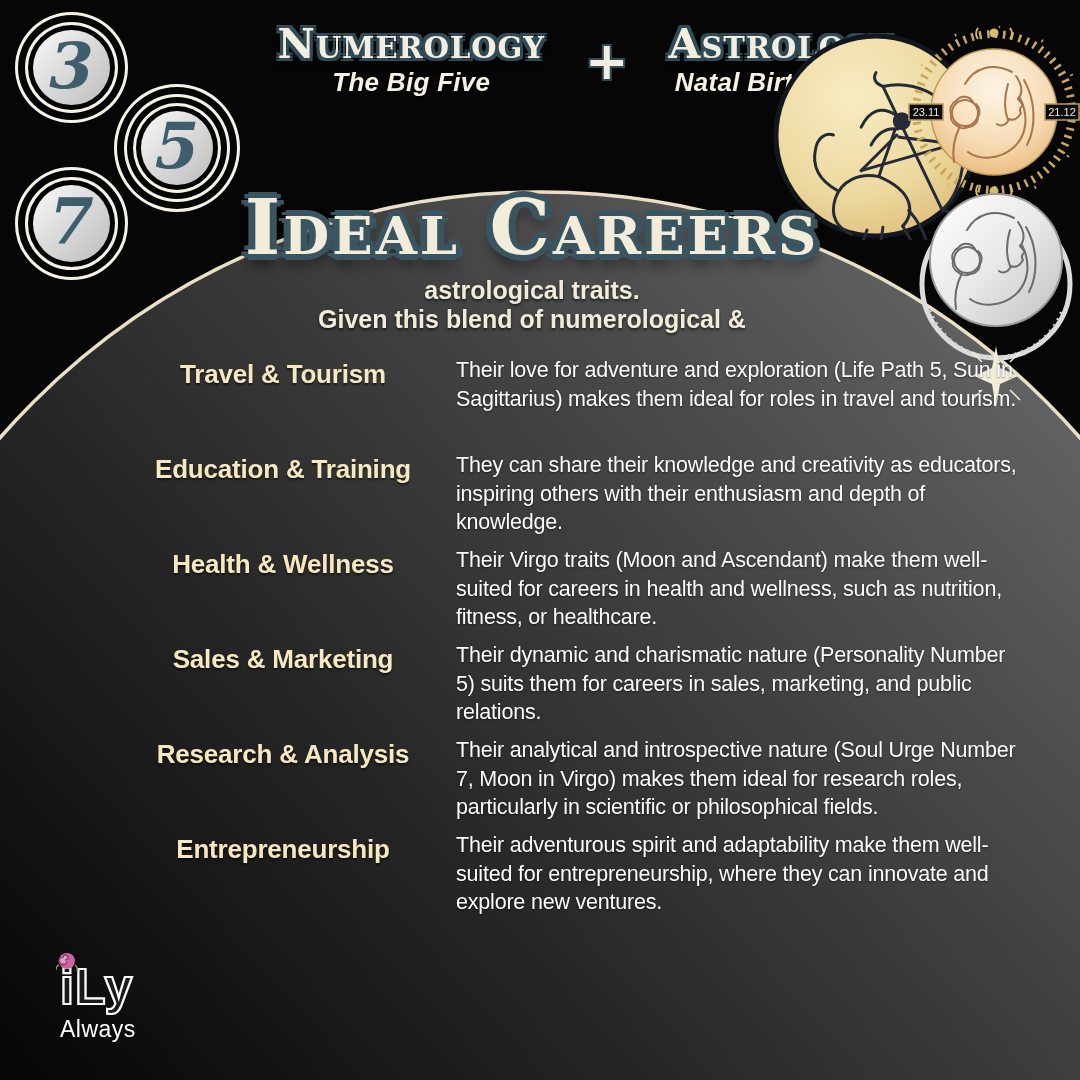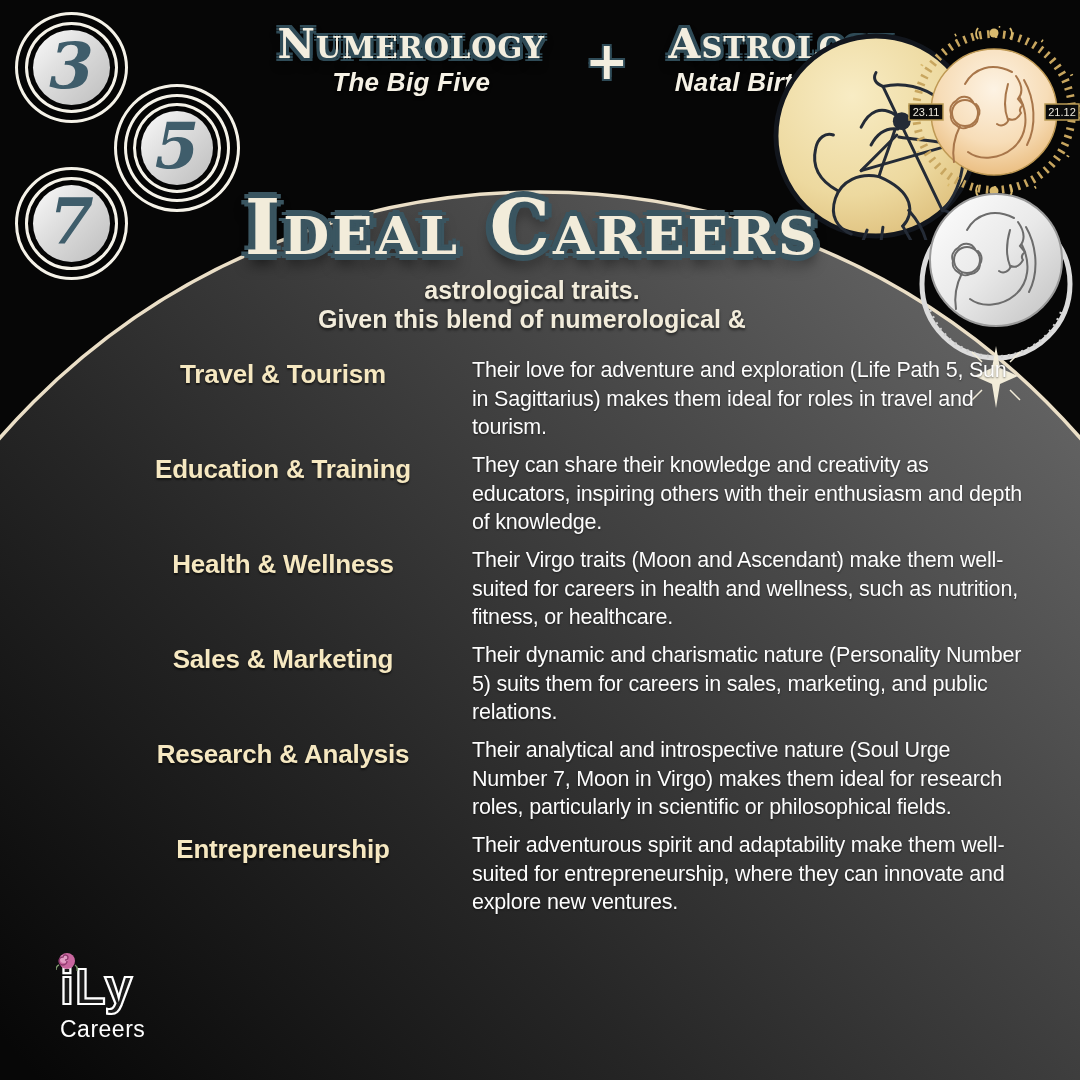--- a/index.html
+++ b/index.html
@@ -64,21 +64,21 @@
     text-shadow:
       -4px -4px 0 #3a5560, 4px -4px 0 #3a5560, -4px 4px 0 #3a5560, 4px 4px 0 #3a5560,
       0 -6px 0 #3a5560, 0 6px 0 #3a5560, -7px 2px 0 #3a5560, 7px 2px 0 #3a5560,
       0 10px 14px rgba(0,0,0,.65);
   }
   .hero-sub { margin-top:10px; font-size:25px; font-weight:bold; color:#f2ecdb; line-height:1.14;
     text-shadow:0 2px 3px rgba(0,0,0,.6); }
 
   
   .careers { left:138px; right:58px; top:356px; display:flex; flex-direction:column; gap:9px; }
-  .career-row { display:grid; grid-template-columns:290px 1fr; column-gap:44px; }
+  .career-row { display:grid; grid-template-columns:290px 1fr; column-gap:28px; }
   .career-label {
     align-self:start; padding-top:3px; text-align:center;
     font-size:26px; font-weight:bold; color:#f6e8c1; letter-spacing:-.2px;
     text-shadow:0 2px 2px rgba(0,0,0,.55);
   }
   .career-desc {
     font-size:21.5px; line-height:1.33; color:#fdfdfd; letter-spacing:-.2px;
     text-shadow:0 1px 2px rgba(0,0,0,.5);
     min-height:86px;
   }
@@ -290,14 +290,14 @@
 <div class="layer footer">
   <div class="brand">
     <span>iLy</span>
     <svg class="rose" viewBox="0 0 22 20" aria-hidden="true">
       <circle cx="11" cy="9" r="8" fill="#c9679f"></circle>
       <circle cx="8" cy="7" r="4" fill="#e19ec4"></circle>
       <path d="M11,9 a4,4 0 1 1 -4,-4 a2.5,2.5 0 1 1 2,3" fill="none" stroke="#8e3a6e" stroke-width="1.4"></path>
       <path d="M3,13 q-3,1 -3,5 M19,13 q3,2 2,6" stroke="#7d9a6d" stroke-width="1.4" fill="none"></path>
     </svg>
   </div>
-  <div class="tagline">Careers</div>
+  <div class="tagline">Always</div>
 </div>
 
 </body></html>

